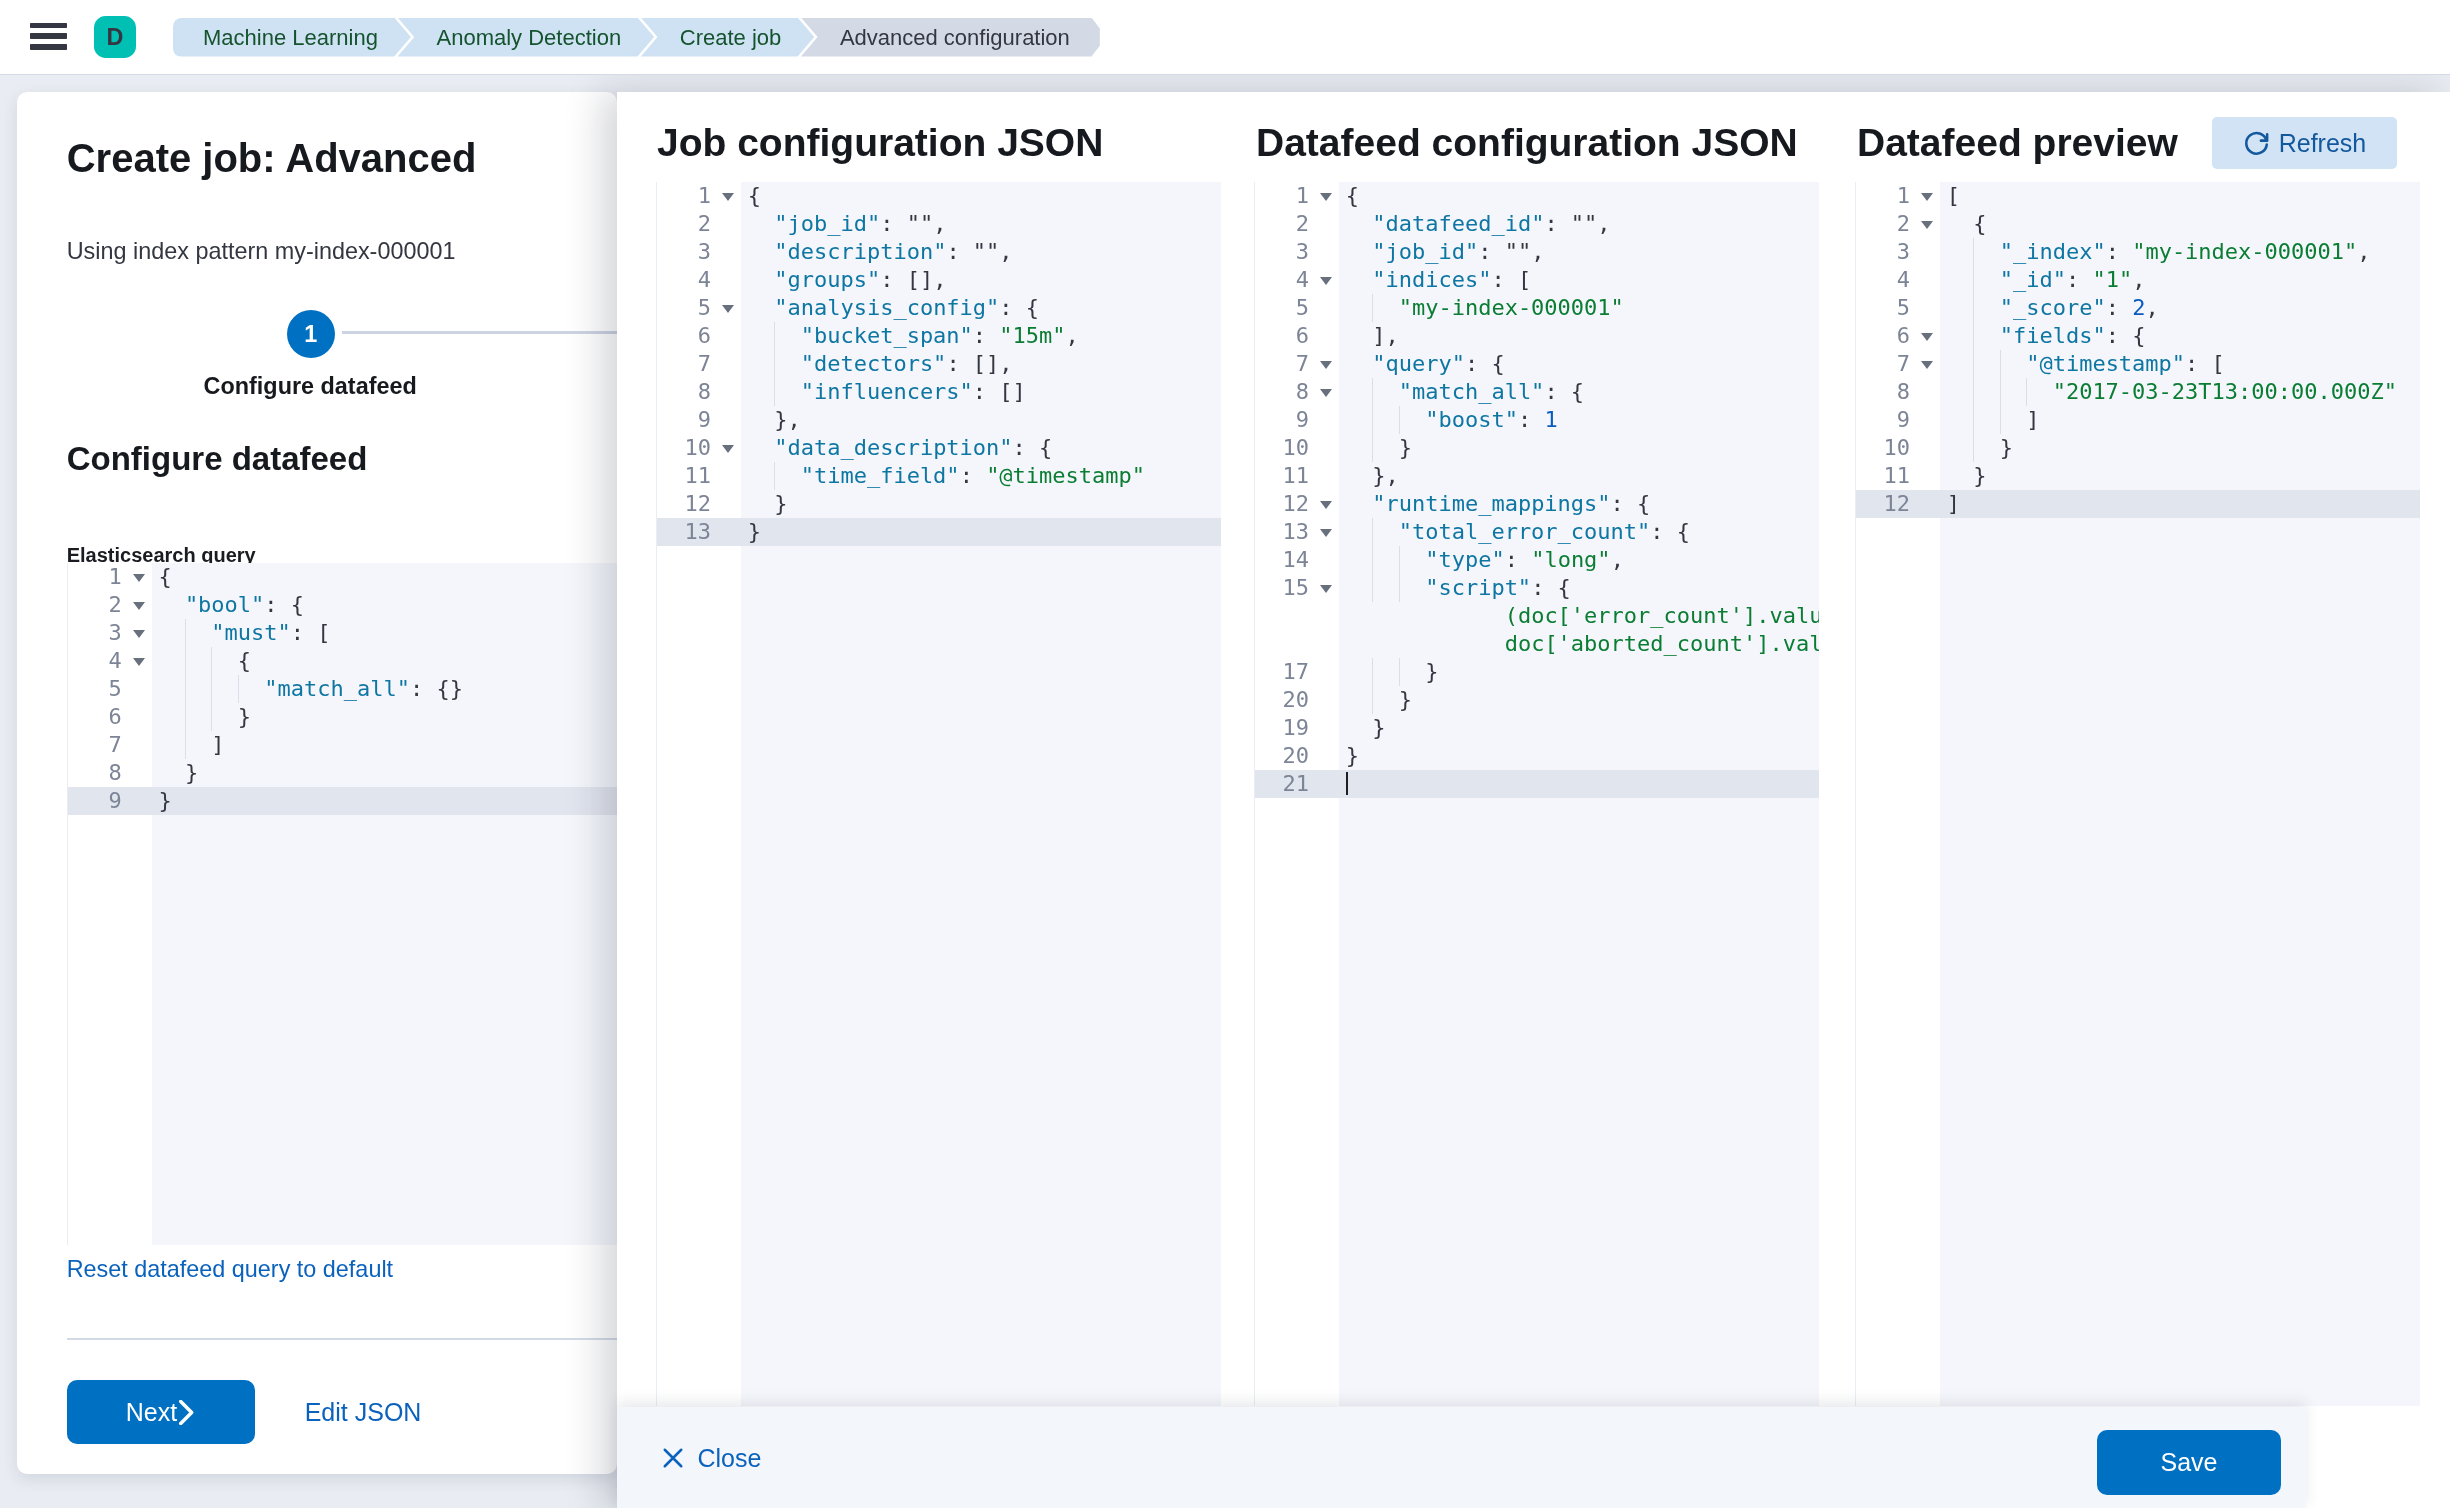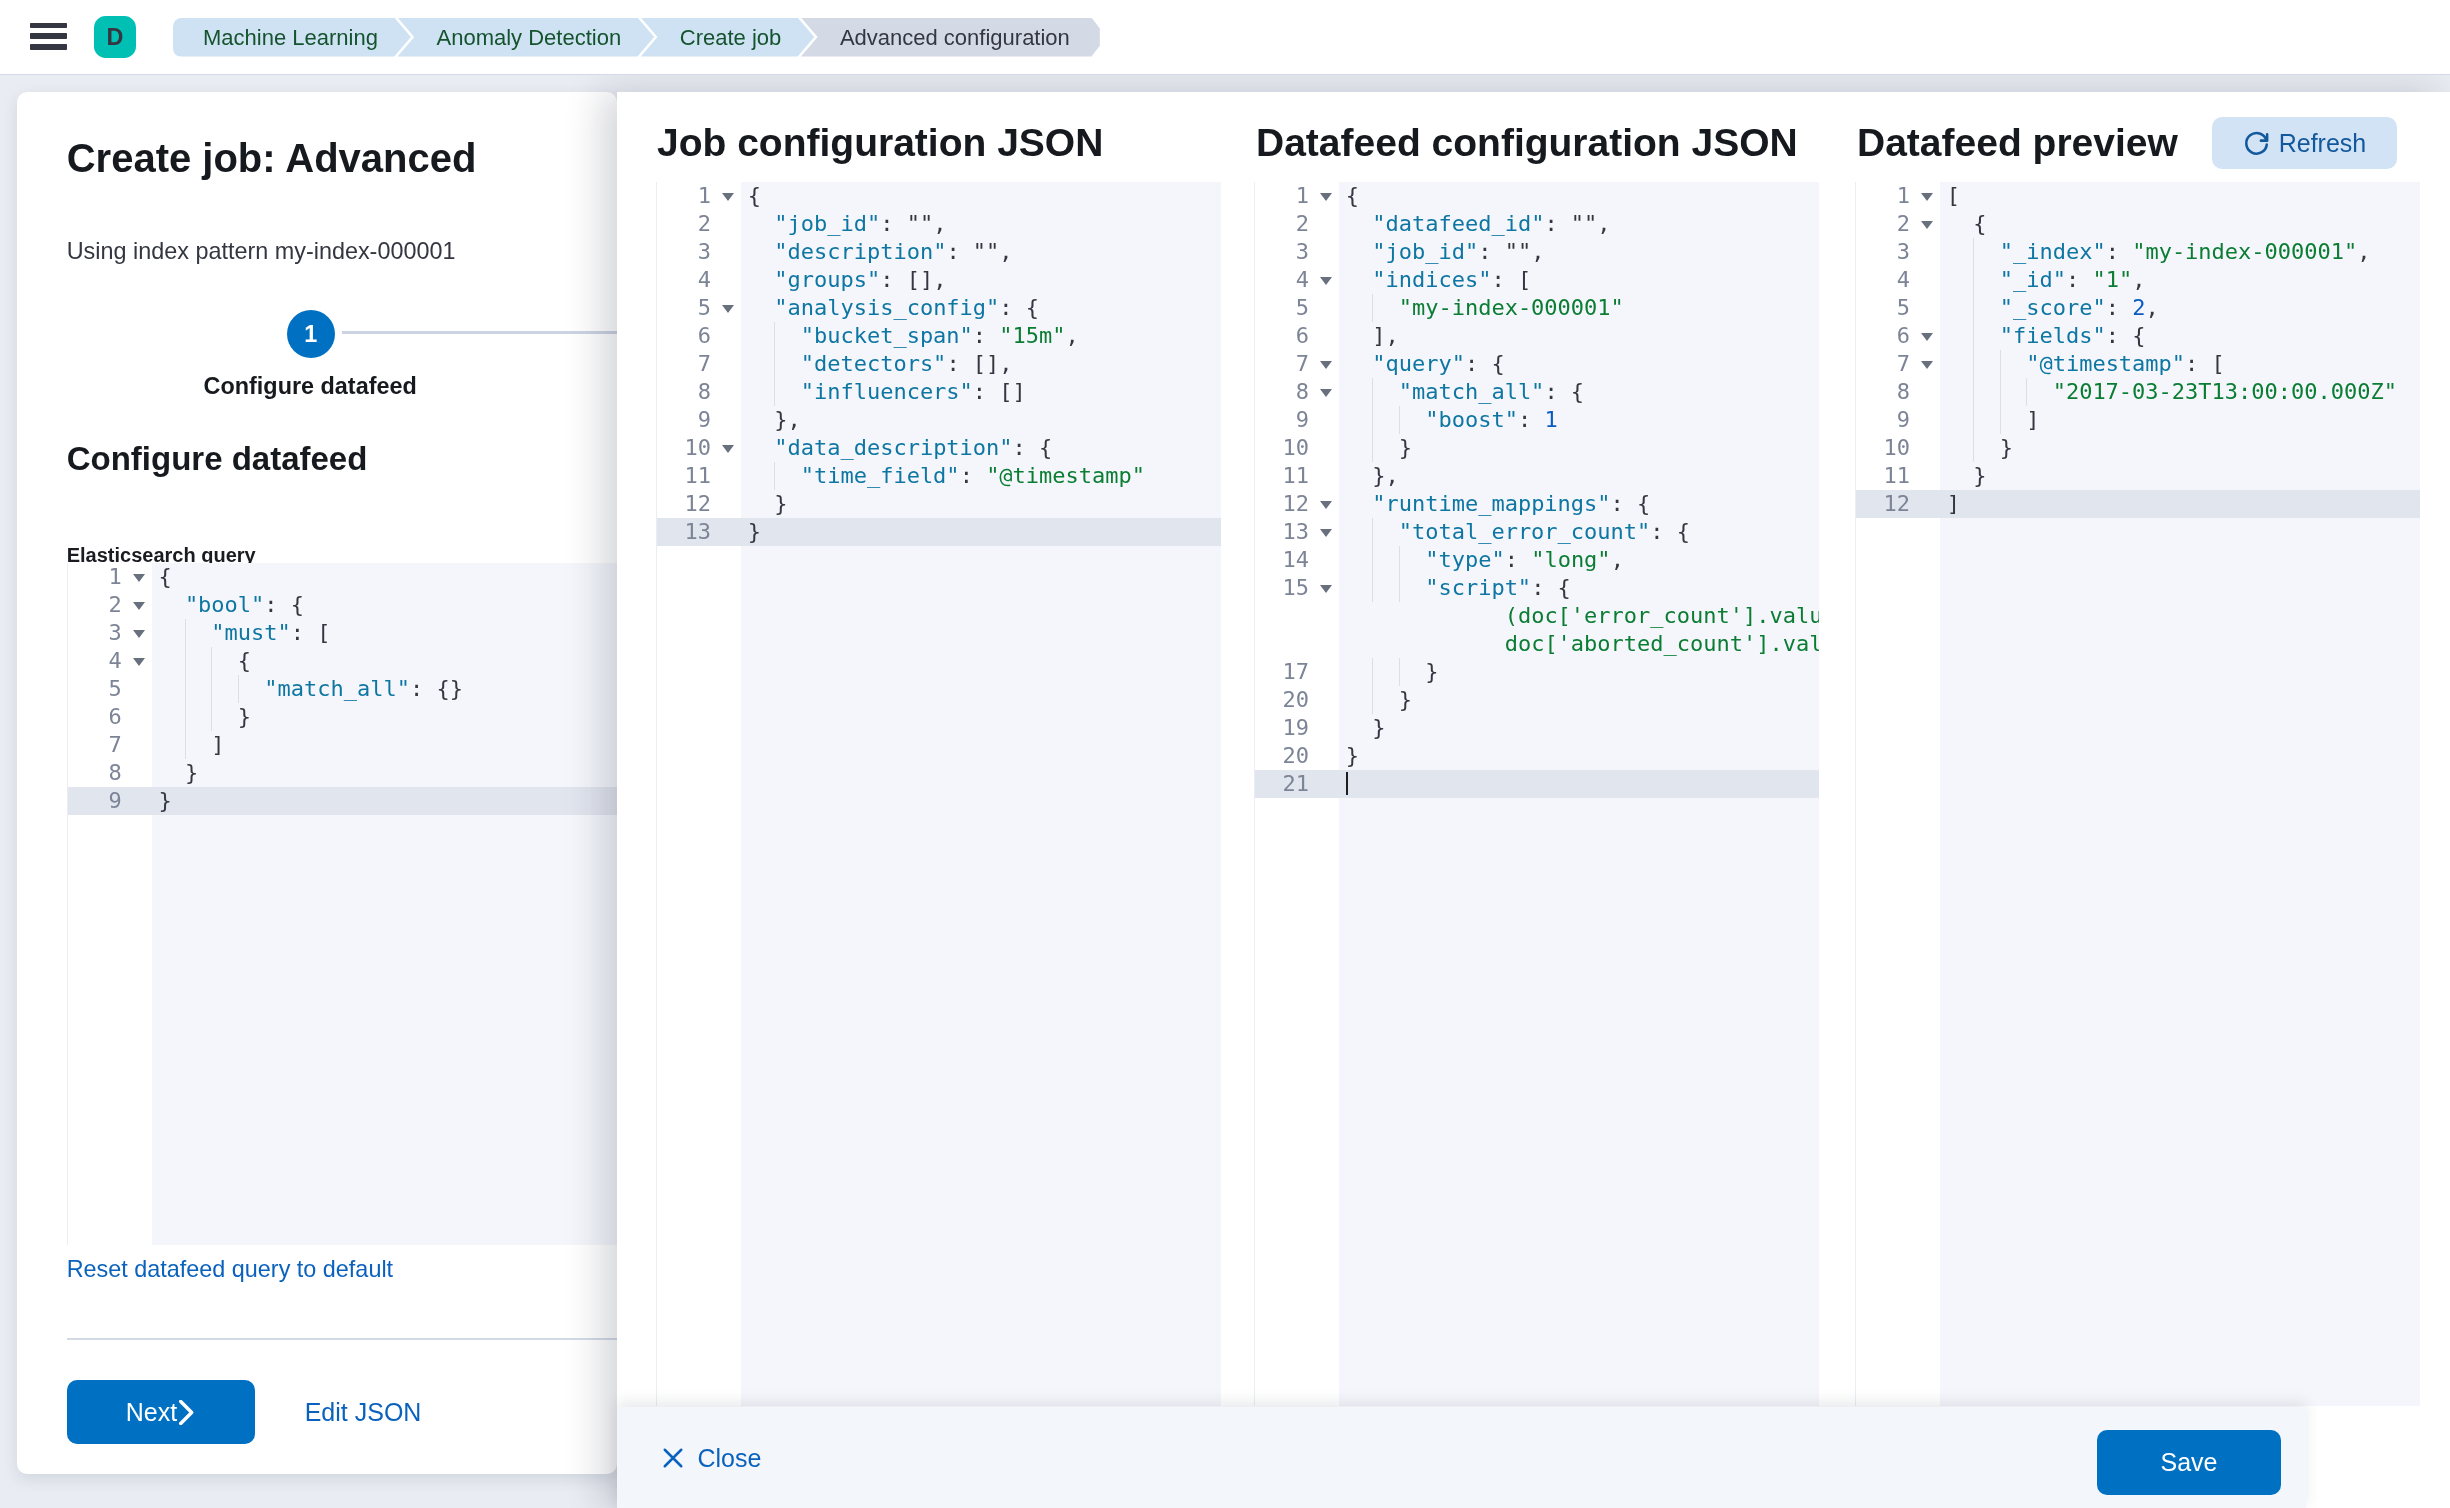--- a/index.html
+++ b/index.html
@@ -36,21 +36,21 @@
   .query-label{position:absolute;left:50px;top:452px;font-size:20px;font-weight:700;color:#1a1c21;}
   .reset-link{position:absolute;left:50px;top:1164px;font-size:23.4px;font-weight:500;color:#0b62bd;cursor:pointer;}
   .card-divider{position:absolute;left:50px;top:1246px;width:550px;height:1.7px;background:#d3dae6;}
   .next-btn{position:absolute;left:50px;top:1288px;width:188px;height:64px;background:#0071c2;border:none;border-radius:10px;
     color:#fff;font-size:25px;font-weight:500;font-family:inherit;display:flex;align-items:center;justify-content:center;gap:0;cursor:pointer;}
   .edit-json-link{position:absolute;left:288px;top:1306px;font-size:25px;font-weight:500;color:#0b62bd;cursor:pointer;}
   
   .flyout{position:absolute;left:617px;top:92px;width:1833px;height:1417px;background:#fff;z-index:10;
     box-shadow:-15px 0 35px rgba(20,30,50,.18);}
   .col-title{position:absolute;top:28.5px;font-size:39px;font-weight:700;color:#16191e;white-space:nowrap;}
-  .refresh-btn{position:absolute;left:1595px;top:25px;width:185px;height:52px;background:#d2e3f6;border:none;border-radius:10px;
+  .refresh-btn{position:absolute;left:1595px;top:25px;width:185px;height:52px;background:#d2e3f6;border:none;border-radius:5px;
     color:#12589d;font-size:25px;font-weight:500;font-family:inherit;display:flex;align-items:center;justify-content:center;gap:9px;cursor:pointer;}
   .footer{position:absolute;left:0;top:1315px;width:1689px;height:102px;background:#f3f6fa;
     box-shadow:0 -5px 13.4px rgba(30,40,60,.10);}
   .close-btn{position:absolute;left:39px;top:0;height:102px;display:flex;align-items:center;gap:13.4px;
     color:#0b62bd;font-size:25px;font-weight:500;cursor:pointer;background:none;border:none;font-family:inherit;}
   .save-btn{position:absolute;right:25px;top:23.4px;width:184px;height:65px;background:#0071c2;border:none;border-radius:10px;
     color:#fff;font-size:25px;font-weight:500;font-family:inherit;cursor:pointer;}
   
   .editor{position:absolute;overflow:hidden;border-left:1.7px solid #e9edf4;
     background:linear-gradient(90deg,#ffffff 84px,#f4f6fb 84px);}

